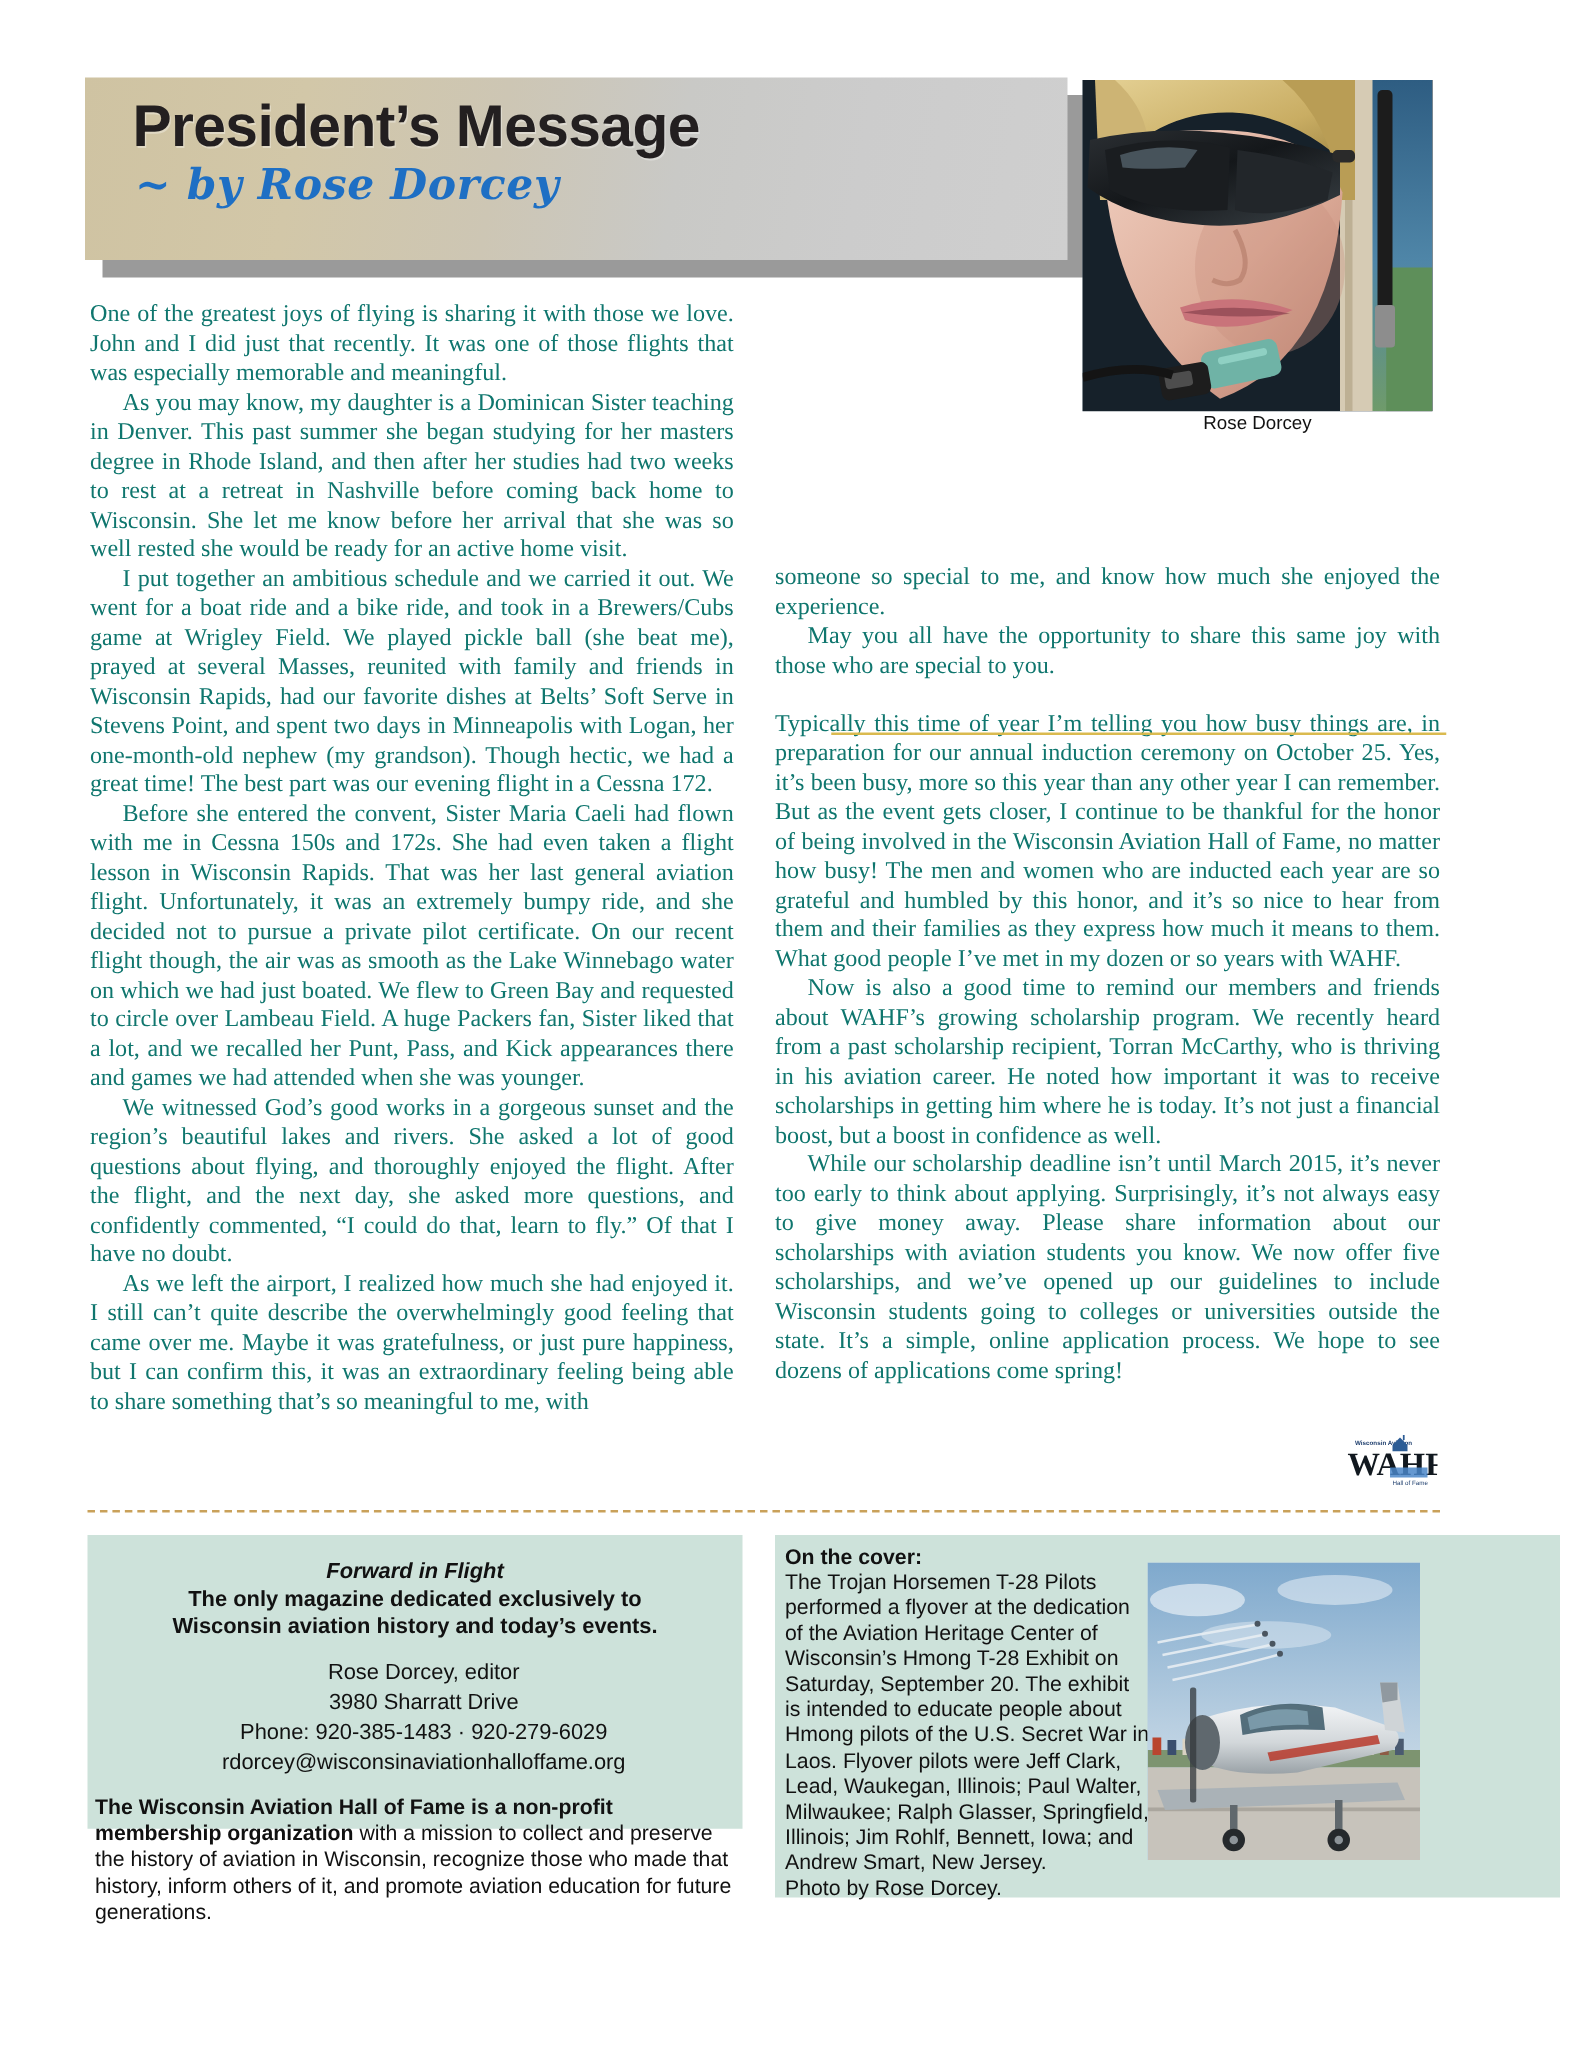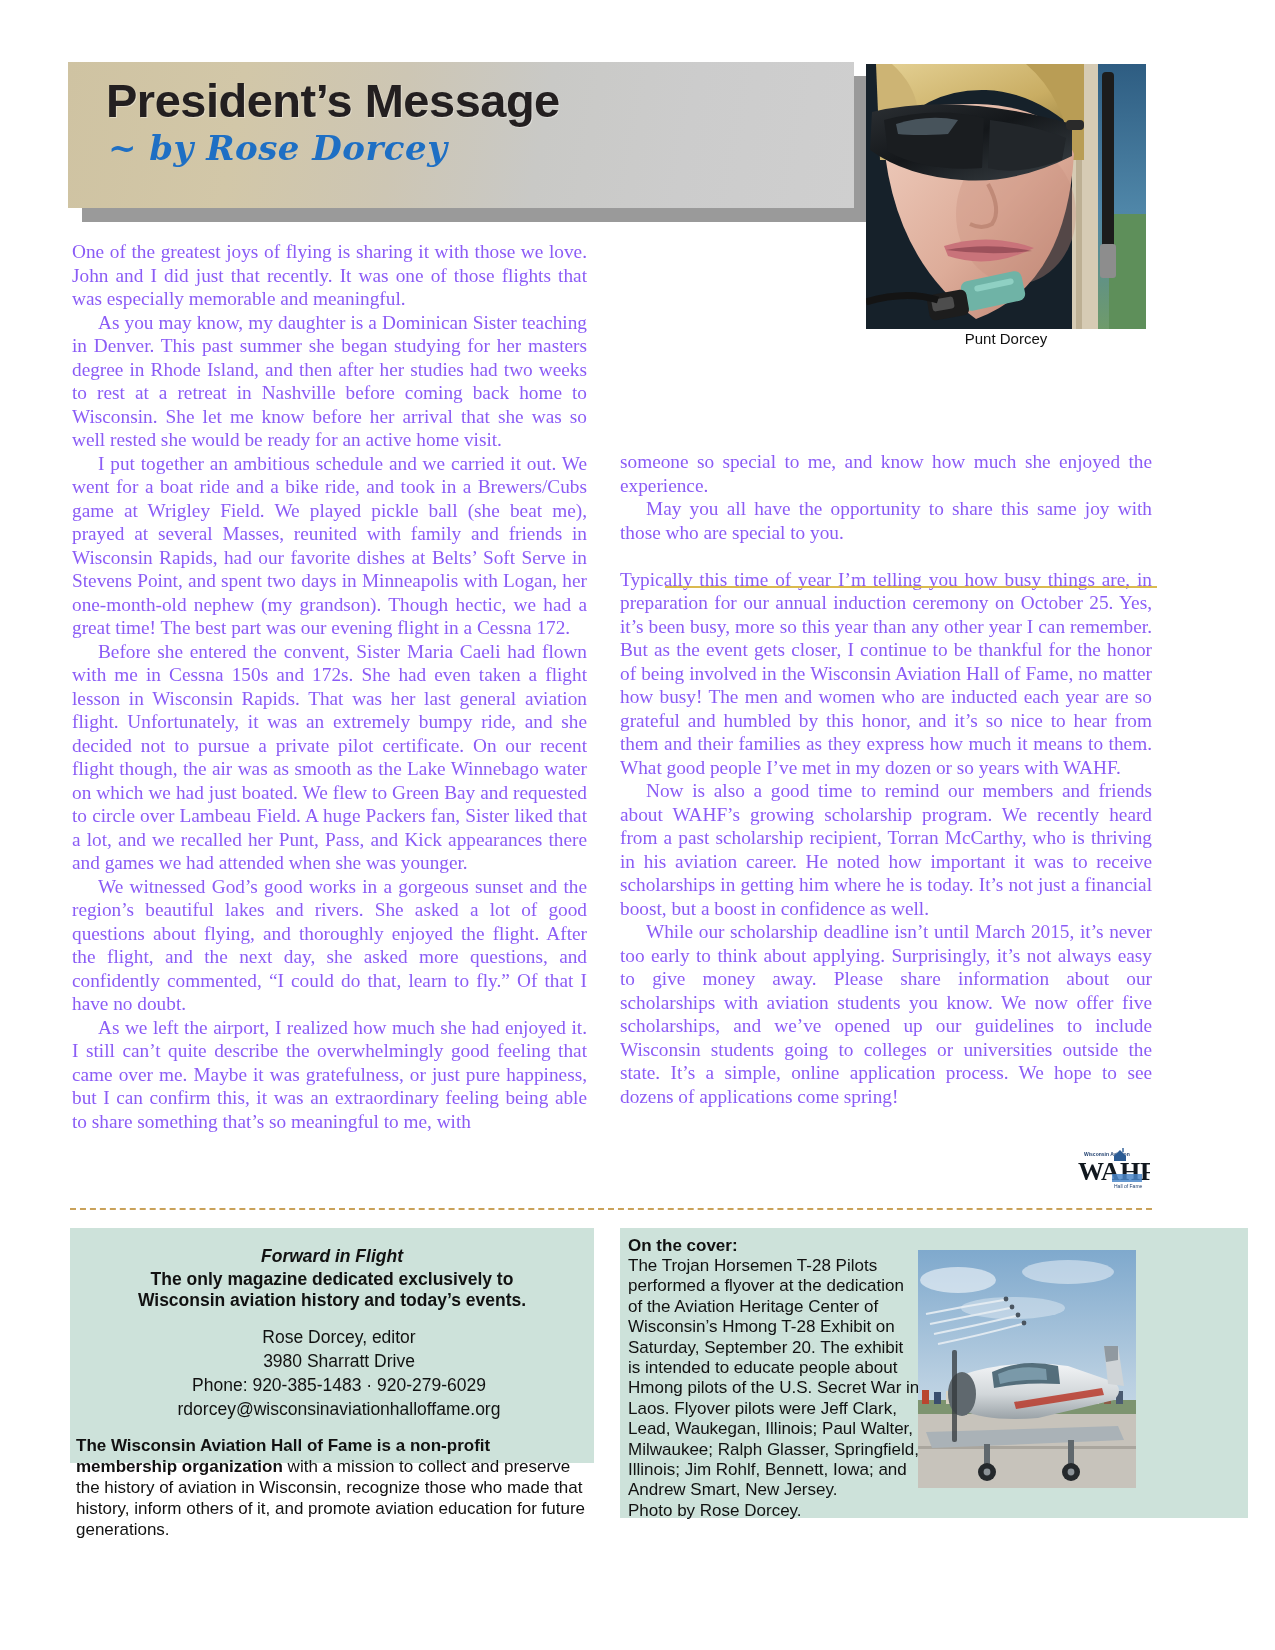--- a/index.html
+++ b/index.html
@@ -58,21 +58,21 @@
     font-size:15px;
     color:#111;
   }
 
   
   .col{
     position:absolute;
     font-family:"Liberation Serif", serif;
     font-size:19.3px;
     line-height:23.5px;
-    color:#8b5cf6;
+    color:#0f766e;
     text-align:justify;
   }
   .col p{margin:0;text-indent:26px;}
   .col p.noindent{text-indent:0;}
   .col-left{left:72px;top:240px;width:515px;}
   .col-right{left:620px;top:450px;width:532px;}
 
   .strike-line{
     position:absolute;
     left:665px;top:586px;width:492px;height:2px;
@@ -195,21 +195,21 @@
       <path d="M78 182 Q122 168 168 184 Q124 206 82 192 Z" fill="#c9737a"></path>
       <path d="M80 186 Q124 178 166 187 Q124 192 80 186 Z" fill="#7e3b46" opacity="0.6"></path>
 
       <rect x="96" y="212" width="62" height="30" rx="7" fill="#6fb3a6" transform="rotate(-12 127 227)"></rect>
       <rect x="108" y="218" width="40" height="6" rx="3" fill="#8fd0c3" transform="rotate(-12 128 221)"></rect>
       <rect x="62" y="228" width="40" height="26" rx="6" fill="#1d1d1d" transform="rotate(-10 82 241)"></rect>
       <rect x="66" y="234" width="22" height="12" rx="3" fill="#4d4d4d" transform="rotate(-10 77 240)"></rect>
       <path d="M0 238 Q40 226 72 236" stroke="#141414" stroke-width="7" fill="none"></path>
     </svg>
   </div>
-  <div class="hero-caption">Punt Dorcey</div>
+  <div class="hero-caption">Rose Dorcey</div>
 
   <div class="col col-left">
     <p class="noindent">One of the greatest joys of flying is sharing it with those we love. John and I did just that recently. It was one of those flights that was especially memorable and meaningful.</p>
     <p>As you may know, my daughter is a Dominican Sister teaching in Denver. This past summer she began studying for her masters degree in Rhode Island, and then after her studies had two weeks to rest at a retreat in Nashville before coming back home to Wisconsin. She let me know before her arrival that she was so well rested she would be ready for an active home visit.</p>
     <p>I put together an ambitious schedule and we carried it out. We went for a boat ride and a bike ride, and took in a Brewers/Cubs game at Wrigley Field. We played pickle ball (she beat me), prayed at several Masses, reunited with family and friends in Wisconsin Rapids, had our favorite dishes at Belts’ Soft Serve in Stevens Point, and spent two days in Minneapolis with Logan, her one-month-old nephew (my grandson). Though hectic, we had a great time! The best part was our evening flight in a Cessna 172.</p>
     <p>Before she entered the convent, Sister Maria Caeli had flown with me in Cessna 150s and 172s. She had even taken a flight lesson in Wisconsin Rapids. That was her last general aviation flight. Unfortunately, it was an extremely bumpy ride, and she decided not to pursue a private pilot certificate. On our recent flight though, the air was as smooth as the Lake Winnebago water on which we had just boated. We flew to Green Bay and requested to circle over Lambeau Field. A huge Packers fan, Sister liked that a lot, and we recalled her Punt, Pass, and Kick appearances there and games we had attended when she was younger.</p>
     <p>We witnessed God’s good works in a gorgeous sunset and the region’s beautiful lakes and rivers. She asked a lot of good questions about flying, and thoroughly enjoyed the flight. After the flight, and the next day, she asked more questions, and confidently commented, “I could do that, learn to fly.” Of that I have no doubt.</p>
     <p>As we left the airport, I realized how much she had enjoyed it. I still can’t quite describe the overwhelmingly good feeling that came over me. Maybe it was gratefulness, or just pure happiness, but I can confirm this, it was an extraordinary feeling being able to share something that’s so meaningful to me, with</p>
   </div>
 

